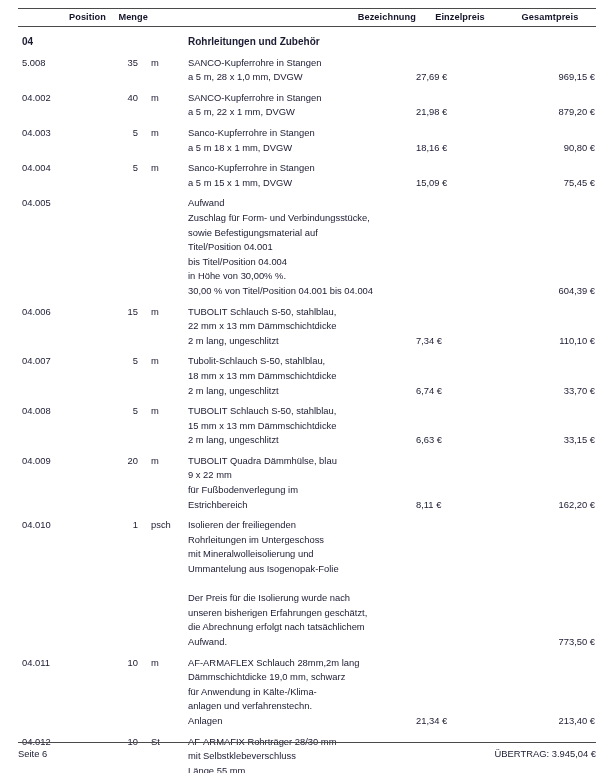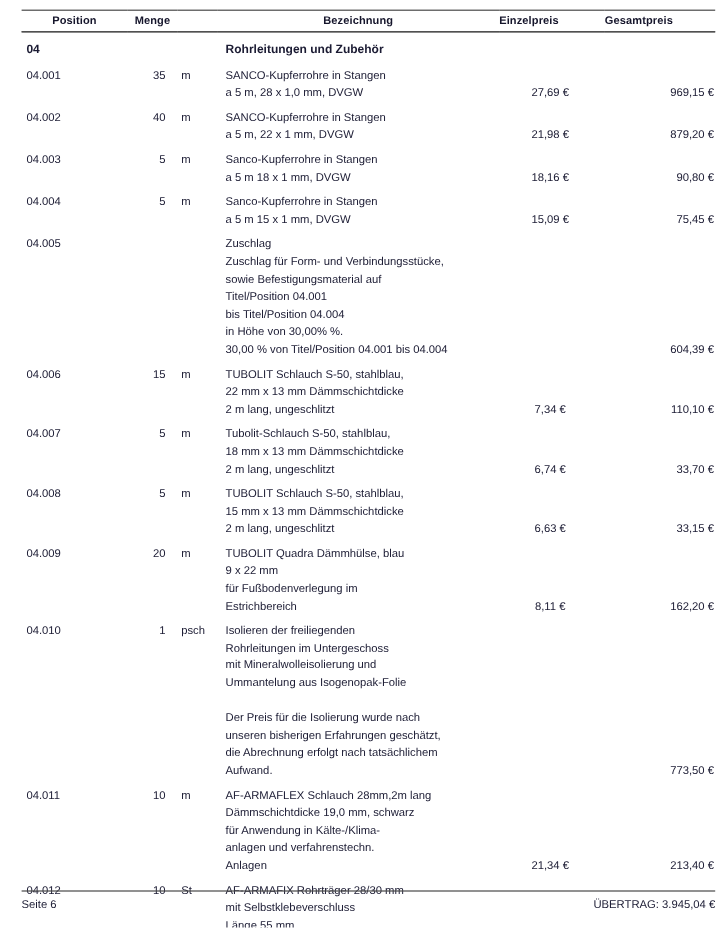--- a/index.html
+++ b/index.html
@@ -41,41 +41,41 @@
   .doc-table col.c-unitp { width: 88px; }
   .doc-table col.c-total { width: 92px; }
 
   thead th {
     font-size: 9.2px;
     font-weight: bold;
     color: #15152b;
     padding: 3px 0 4px 0;
     border-top: 1.3px solid #4a4a4a;
     border-bottom: 1.3px solid #4a4a4a;
-    text-align: center;
+    text-align: right;
     vertical-align: bottom;
     letter-spacing: 0.1px;
     white-space: nowrap;
   }
-  thead th.right { text-align: left; }
+  thead th.right { text-align: center; }
 
   tbody td {
     font-size: 9.4px;
     line-height: 14.6px;
     color: #1b1b33;
     vertical-align: top;
     padding: 0;
     white-space: nowrap;
   }
 
   td.pos      { font-weight: normal; padding-left: 4px; }
   td.qty      { text-align: right; padding-right: 10px; }
   td.unit     { text-align: left;  padding-left: 3px; }
   td.desc     { padding-left: 7px; white-space: normal; }
-  td.unitp    { text-align: center; padding-right: 3px; }
+  td.unitp    { text-align: left; padding-right: 3px; }
   td.total    { text-align: right; padding-right: 1px; }
 
   
   tr.gap td { height: 8px; line-height: 8px; font-size: 0; }
   tr.gap-sm td { height: 6px; line-height: 6px; font-size: 0; }
 
   
   tr.title-row td { font-weight: bold; font-size: 10px; }
   tr.title-row td.pos { font-weight: bold; }
 
@@ -157,21 +157,21 @@
         </tr>
         <tr class="gap-sm">
           <td></td>
           <td></td>
           <td></td>
           <td></td>
           <td></td>
           <td></td>
         </tr>
         <tr>
-          <td class="pos">04.001</td>
+          <td class="pos">5.008</td>
           <td class="qty">35</td>
           <td class="unit">m</td>
           <td class="desc">
             <span class="desc-line">SANCO-Kupferrohre in Stangen</span>
             <span class="desc-line">a 5 m, 28 x 1,0 mm, DVGW</span>
           </td>
           <td class="unitp">
             <span class="price-wrap" style="padding-top: 14.6px;">27,69 €</span>
           </td>
           <td class="total">
@@ -253,21 +253,21 @@
           <td></td>
           <td></td>
           <td></td>
           <td></td>
         </tr>
         <tr>
           <td class="pos">04.005</td>
           <td class="qty"></td>
           <td class="unit"></td>
           <td class="desc">
-            <span class="desc-line">Zuschlag</span>
+            <span class="desc-line">Aufwand</span>
             <span class="desc-line">Zuschlag für Form- und Verbindungsstücke,</span>
             <span class="desc-line">sowie Befestigungsmaterial auf</span>
             <span class="desc-line">Titel/Position 04.001</span>
             <span class="desc-line">bis Titel/Position  04.004</span>
             <span class="desc-line">in Höhe von 30,00% %.</span>
             <span class="desc-line">30,00 % von Titel/Position 04.001 bis 04.004</span>
           </td>
           <td class="unitp">
             <span class="price-wrap" style="padding-top: 87.6px;"></span>
           </td>

